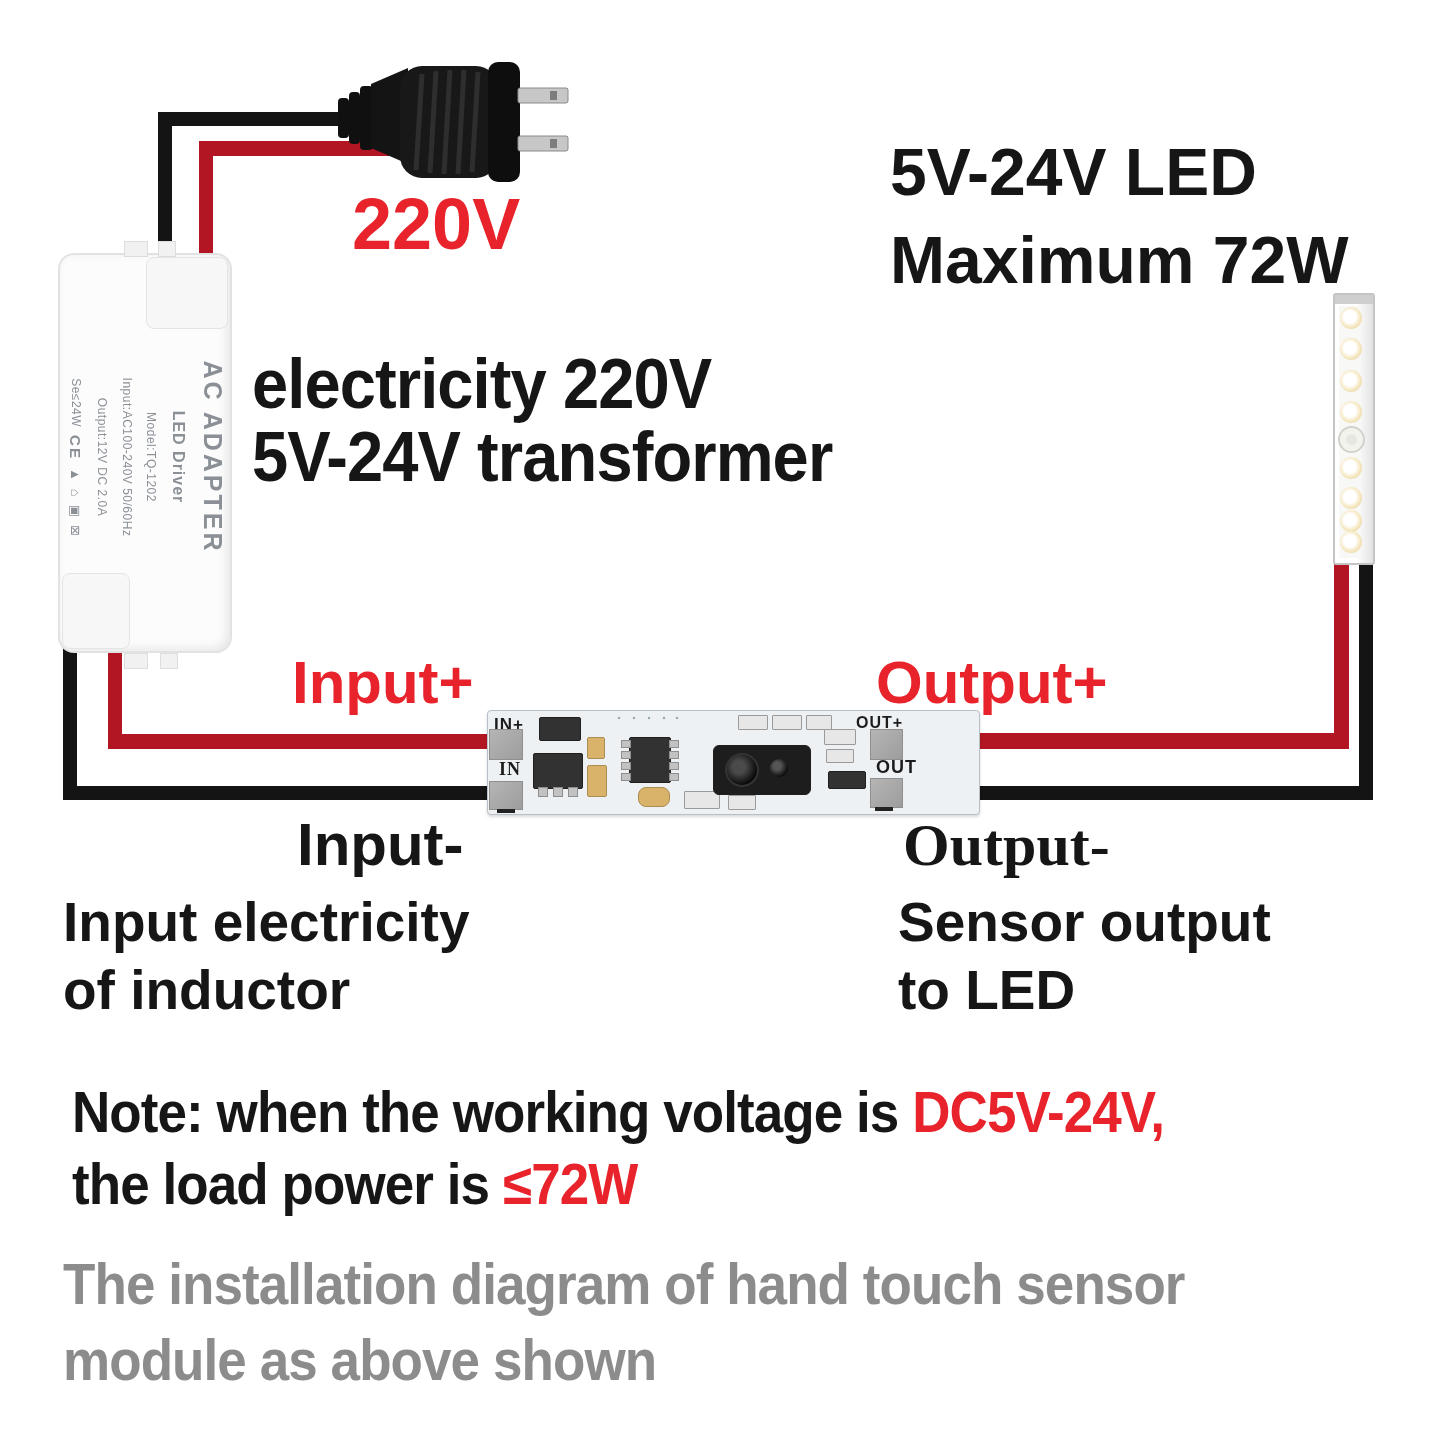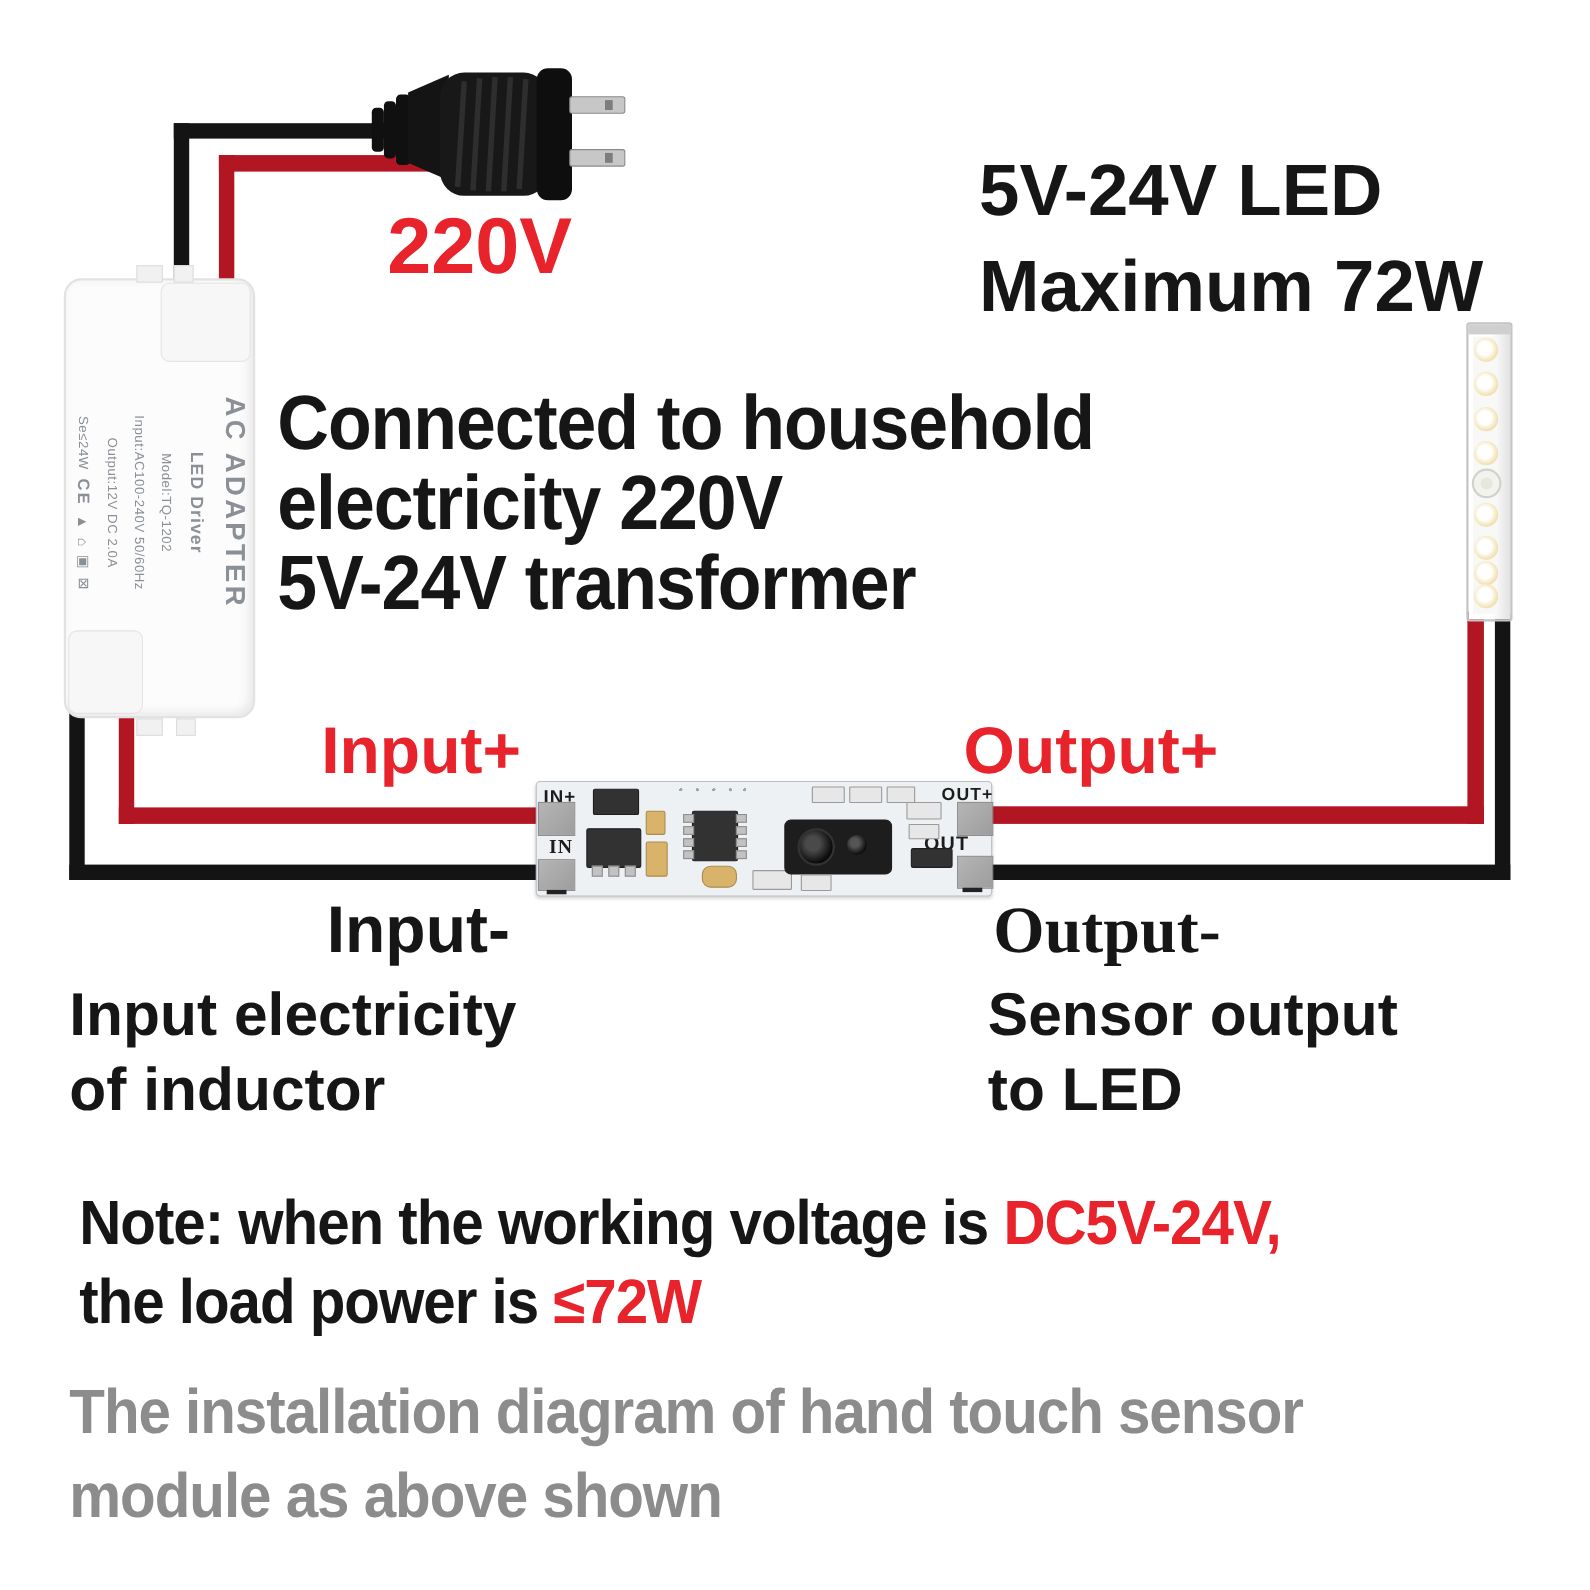--- a/index.html
+++ b/index.html
@@ -33,21 +33,21 @@
   .tab{position:absolute;background:#f1f1f1;border:1px solid #dddddd;}
   .adapter-label{position:absolute;left:-33px;top:122px;width:240px;height:160px;
     transform:rotate(90deg);display:flex;flex-direction:column;justify-content:space-between;
     align-items:center;color:#8b9097;text-align:center;}
   .al-title{font-size:25px;font-weight:700;letter-spacing:3px;}
   .al-sub{font-size:16px;font-weight:700;letter-spacing:1px;}
   .al-small{font-size:12px;letter-spacing:.5px;}
   .al-icons{font-size:13px;display:flex;gap:8px;align-items:center;}
   .al-ce{font-weight:700;font-size:15px;letter-spacing:2px;}
   
-  .pcb{position:absolute;left:487px;top:710px;width:415px;height:105px;
+  .pcb{position:absolute;left:487px;top:710px;width:493px;height:105px;
     background:#eef1f4;border:1px solid #b9bfc6;border-radius:4px;box-sizing:border-box;
     box-shadow:0 2px 3px rgba(0,0,0,.15);}
   .pad{position:absolute;background:linear-gradient(135deg,#b5b5b5,#9d9d9d);border:1px solid #8f8f8f;}
   .pcb-lbl{position:absolute;font-weight:700;color:#1c1c1c;letter-spacing:1px;white-space:nowrap;}
   .cmp{position:absolute;}
   .dark-cmp{background:#323232;border:1px solid #1f1f1f;border-radius:2px;}
   .smd{background:#e7e7e7;border:1px solid #9a9a9a;border-radius:1px;}
   .ycap{background:#d9b36a;border:1px solid #a98c4e;border-radius:2px;}
   .pin{position:absolute;background:#c2c2c2;border:1px solid #8e8e8e;}
   
@@ -128,21 +128,21 @@
 
   <div class="pcb">
     <div class="pcb-lbl" style="left:6px;top:4px;font-size:17px;">IN+</div>
     <div class="pad" style="left:1px;top:18px;width:32px;height:29px;"></div>
     <div class="pcb-lbl" style="left:11px;top:48px;font-size:18px;font-family:Liberation Serif, serif;">IN</div>
     <div class="pad" style="left:1px;top:70px;width:32px;height:27px;"></div>
     <div class="cmp" style="left:9px;top:98px;width:18px;height:4px;background:#222;"></div>
 
     <div class="pcb-lbl" style="left:368px;top:3px;font-size:16px;">OUT+</div>
     <div class="pad" style="left:382px;top:18px;width:31px;height:29px;"></div>
-    <div class="pcb-lbl" style="left:352px;top:46px;font-size:18px;">OUT</div>
+    <div class="pcb-lbl" style="left:388px;top:46px;font-size:18px;">OUT</div>
     <div class="pad" style="left:382px;top:67px;width:31px;height:28px;"></div>
     <div class="cmp" style="left:387px;top:96px;width:18px;height:4px;background:#222;"></div>
 
     <div class="cmp dark-cmp" style="left:51px;top:6px;width:40px;height:22px;"></div>
     <div class="cmp dark-cmp" style="left:45px;top:42px;width:48px;height:34px;"></div>
     <div class="pin" style="left:50px;top:76px;width:8px;height:8px;"></div>
     <div class="pin" style="left:65px;top:76px;width:8px;height:8px;"></div>
     <div class="pin" style="left:80px;top:76px;width:8px;height:8px;"></div>
     <div class="cmp ycap" style="left:99px;top:26px;width:16px;height:20px;"></div>
     <div class="cmp ycap" style="left:99px;top:54px;width:18px;height:30px;"></div>
@@ -191,21 +191,20 @@
   <div class="abs red-label" style="left:352px;top:190px;font-size:72px;line-height:68px;">
     <span>220V</span>
   </div>
 
   <div class="abs big" style="left:890px;top:128px;font-size:66px;line-height:88px;">
     <div>5V-24V LED</div>
     <div>Maximum 72W</div>
   </div>
 
   <div class="abs big" style="left:252px;top:348px;font-size:70px;line-height:73px;">
-    <div><span class="cond">Connected to household</span></div>
     <div><span class="cond">electricity 220V</span></div>
     <div><span class="cond">5V-24V transformer</span></div>
   </div>
 
   <div class="abs red-label" style="left:292px;top:650px;font-size:60px;line-height:66px;">
     <span>Input+</span>
   </div>
   <div class="abs red-label" style="left:876px;top:650px;font-size:60px;line-height:66px;">
     <span>Output+</span>
   </div>

